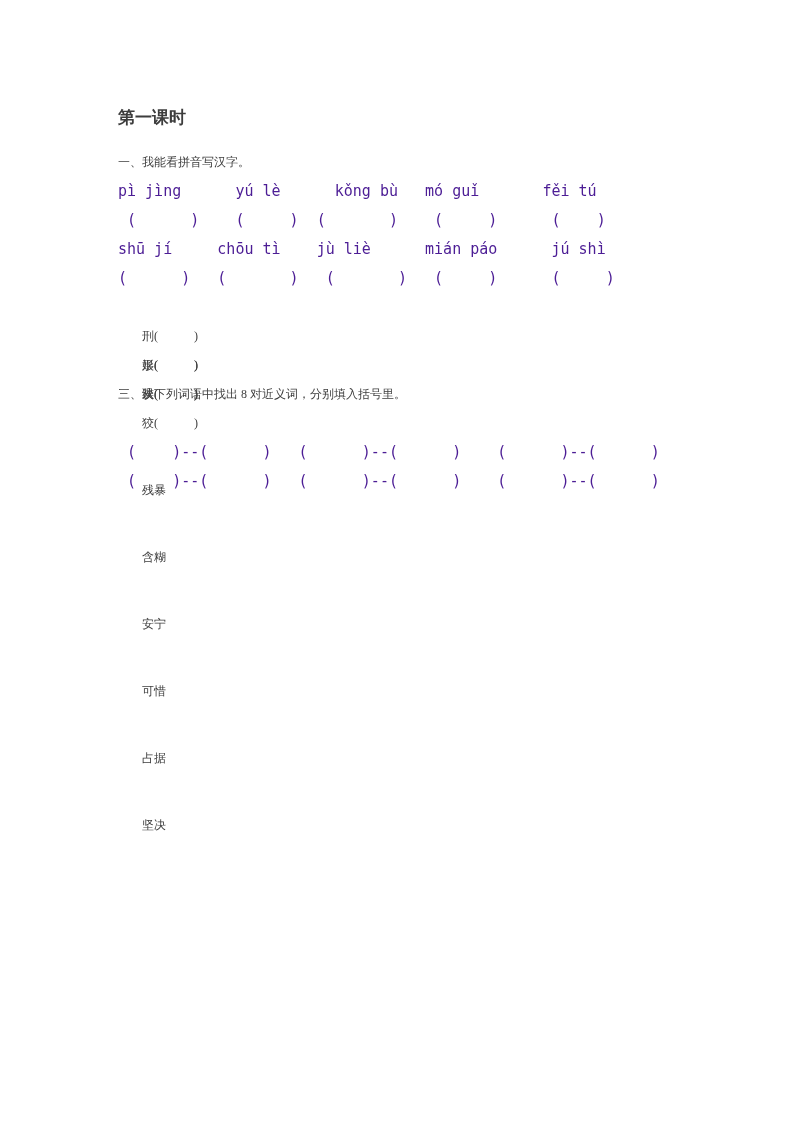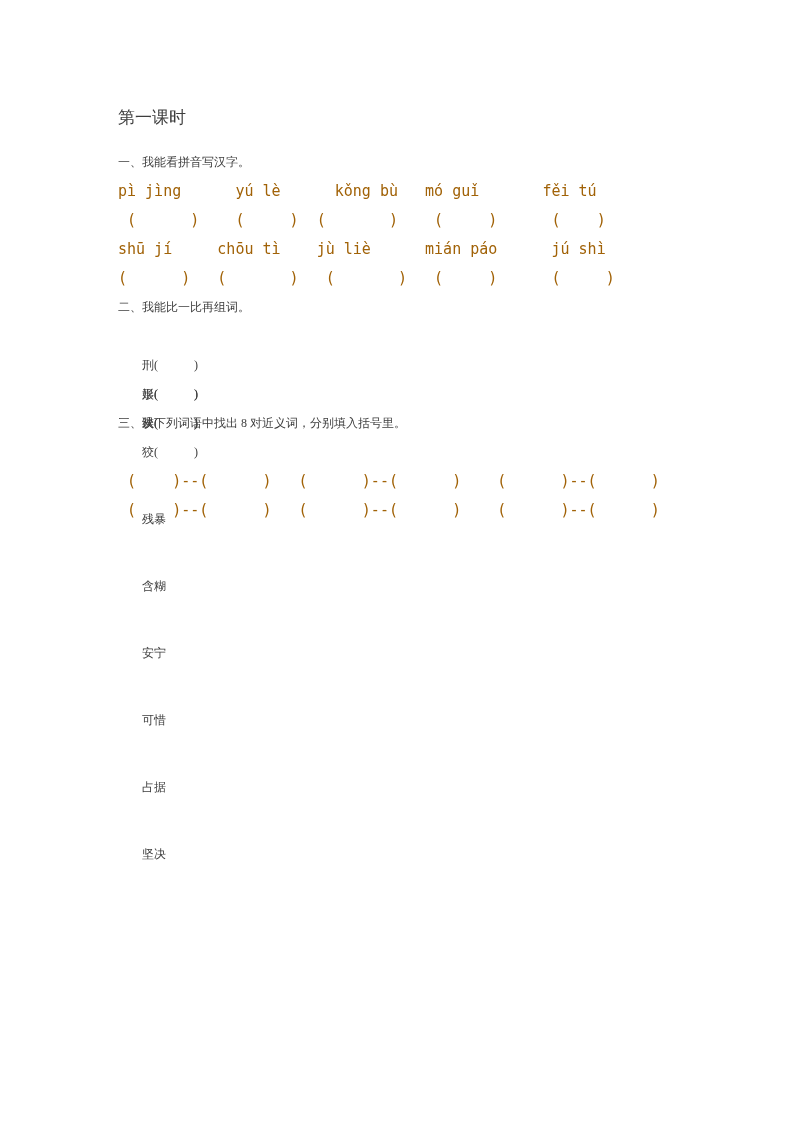--- a/index.html
+++ b/index.html
@@ -24,27 +24,27 @@
   .line {
     height: 29px;
     line-height: 29px;
     white-space: pre;
     font-family: "Liberation Serif", "DejaVu Serif", serif;
     font-size: 12px;
     color: #3d3d3d;
   }
   .title {
     font-size: 17px;
-    font-weight: normal;
+    font-weight: bold;
     margin-bottom: 16px;
   }
   .mono {
     font-family: "DejaVu Sans Mono", monospace;
     font-size: 15px;
-    color: #a16207;
+    color: #4c1d95;
   }
   .compare-cell {
     display: inline-block;
     width: 100px;
     white-space: pre;
     vertical-align: top;
   }
   .word-cell {
     display: inline-block;
     width: 65px;
@@ -66,21 +66,20 @@
 
     <div>
       <div class="line">一、我能看拼音写汉字。</div>
       <div class="line mono">pì jìng      yú lè      kǒng bù   mó guǐ       fěi tú</div>
       <div class="line mono"> (      )    (     )  (       )    (     )      (    )</div>
       <div class="line mono">shū jí     chōu tì    jù liè      mián páo      jú shì</div>
       <div class="line mono">(      )   (       )   (       )   (     )      (     )</div>
     </div>
 
     <div>
-      <div class="line">二、我能比一比再组词。</div>
       <div class="line">
         <span class="compare-cell">刑(　　　)</span>
         <span class="compare-cell">娱(　　　)</span>
         <span class="compare-cell">绞(　　　)</span>
       </div>
       <div class="line">
         <span class="compare-cell">形(　　　)</span>
         <span class="compare-cell">误(　　　)</span>
         <span class="compare-cell">狡(　　　)</span>
       </div>

